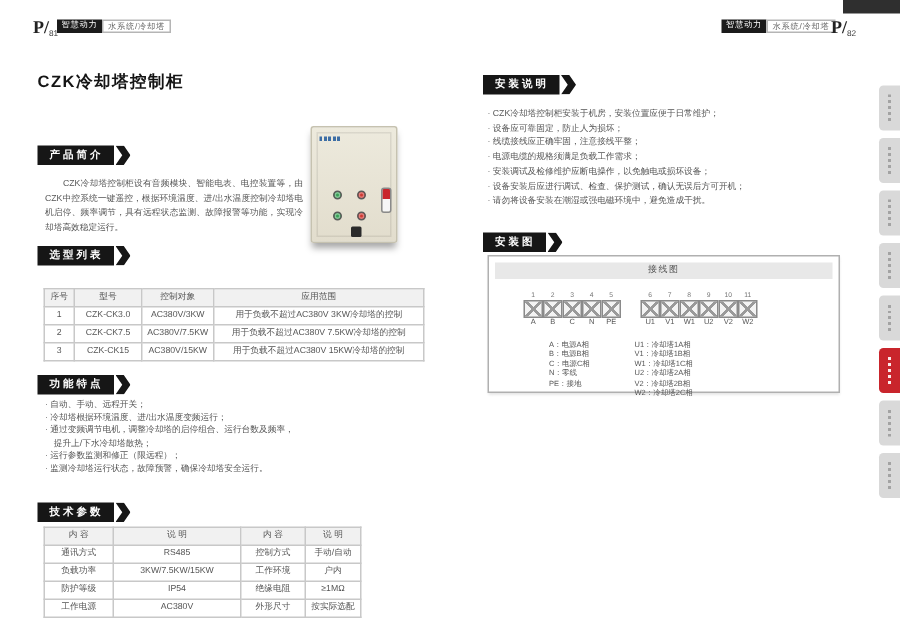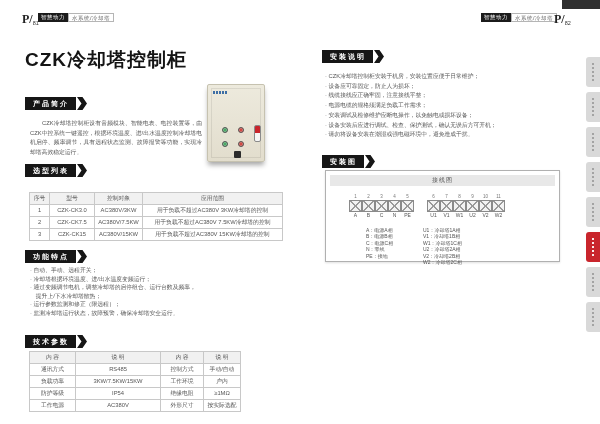--- a/index.html
+++ b/index.html
@@ -11,21 +11,21 @@
   .pno { position:absolute; top:9px; white-space:nowrap; color:#222; }
   .pno .p { font-size:12px; font-weight:bold; font-family:"Liberation Serif","DejaVu Serif",serif; }
   .pno .psub { font-size:5.5px; position:relative; top:2px; color:#333; }
   .badge { position:absolute; top:13px; height:9px; line-height:9px; background:#1b1b1b; color:#fff;
            font-size:5.5px; padding:0 3px; letter-spacing:0.5px; white-space:nowrap; }
   .hlabel { position:absolute; top:13px; height:9px; line-height:8px; border:1px solid #b5b5b5; color:#666;
             font-size:5.5px; padding:0 3px; letter-spacing:0.5px; white-space:nowrap; background:#fff; }
   .cornerbar { position:absolute; top:0; left:562px; width:38px; height:9px; background:#2f2f2f; }
 
   
-  .title { position:absolute; left:25px; top:47px; font-size:19px; font-weight:bold; color:#141414; letter-spacing:1px; }
+  .title { position:absolute; left:25px; top:47px; font-size:11px; font-weight:bold; color:#141414; letter-spacing:1px; }
 
   
   .ribbon { position:absolute; height:13px; line-height:13px; background:#161616; color:#fff;
             font-size:7px; font-weight:bold; letter-spacing:2px; padding:0 7px 0 8px; white-space:nowrap; }
   .ribbon::after { content:""; position:absolute; right:-11px; top:0; width:10px; height:13px; background:#161616;
             clip-path:polygon(0 0,55% 0,100% 50%,55% 100%,0 100%,45% 50%); }
 
   
   .intro { position:absolute; left:30px; top:119px; width:172px; font-size:5.8px; line-height:9.6px;
            color:#555; text-align:justify; text-indent:12px; }

